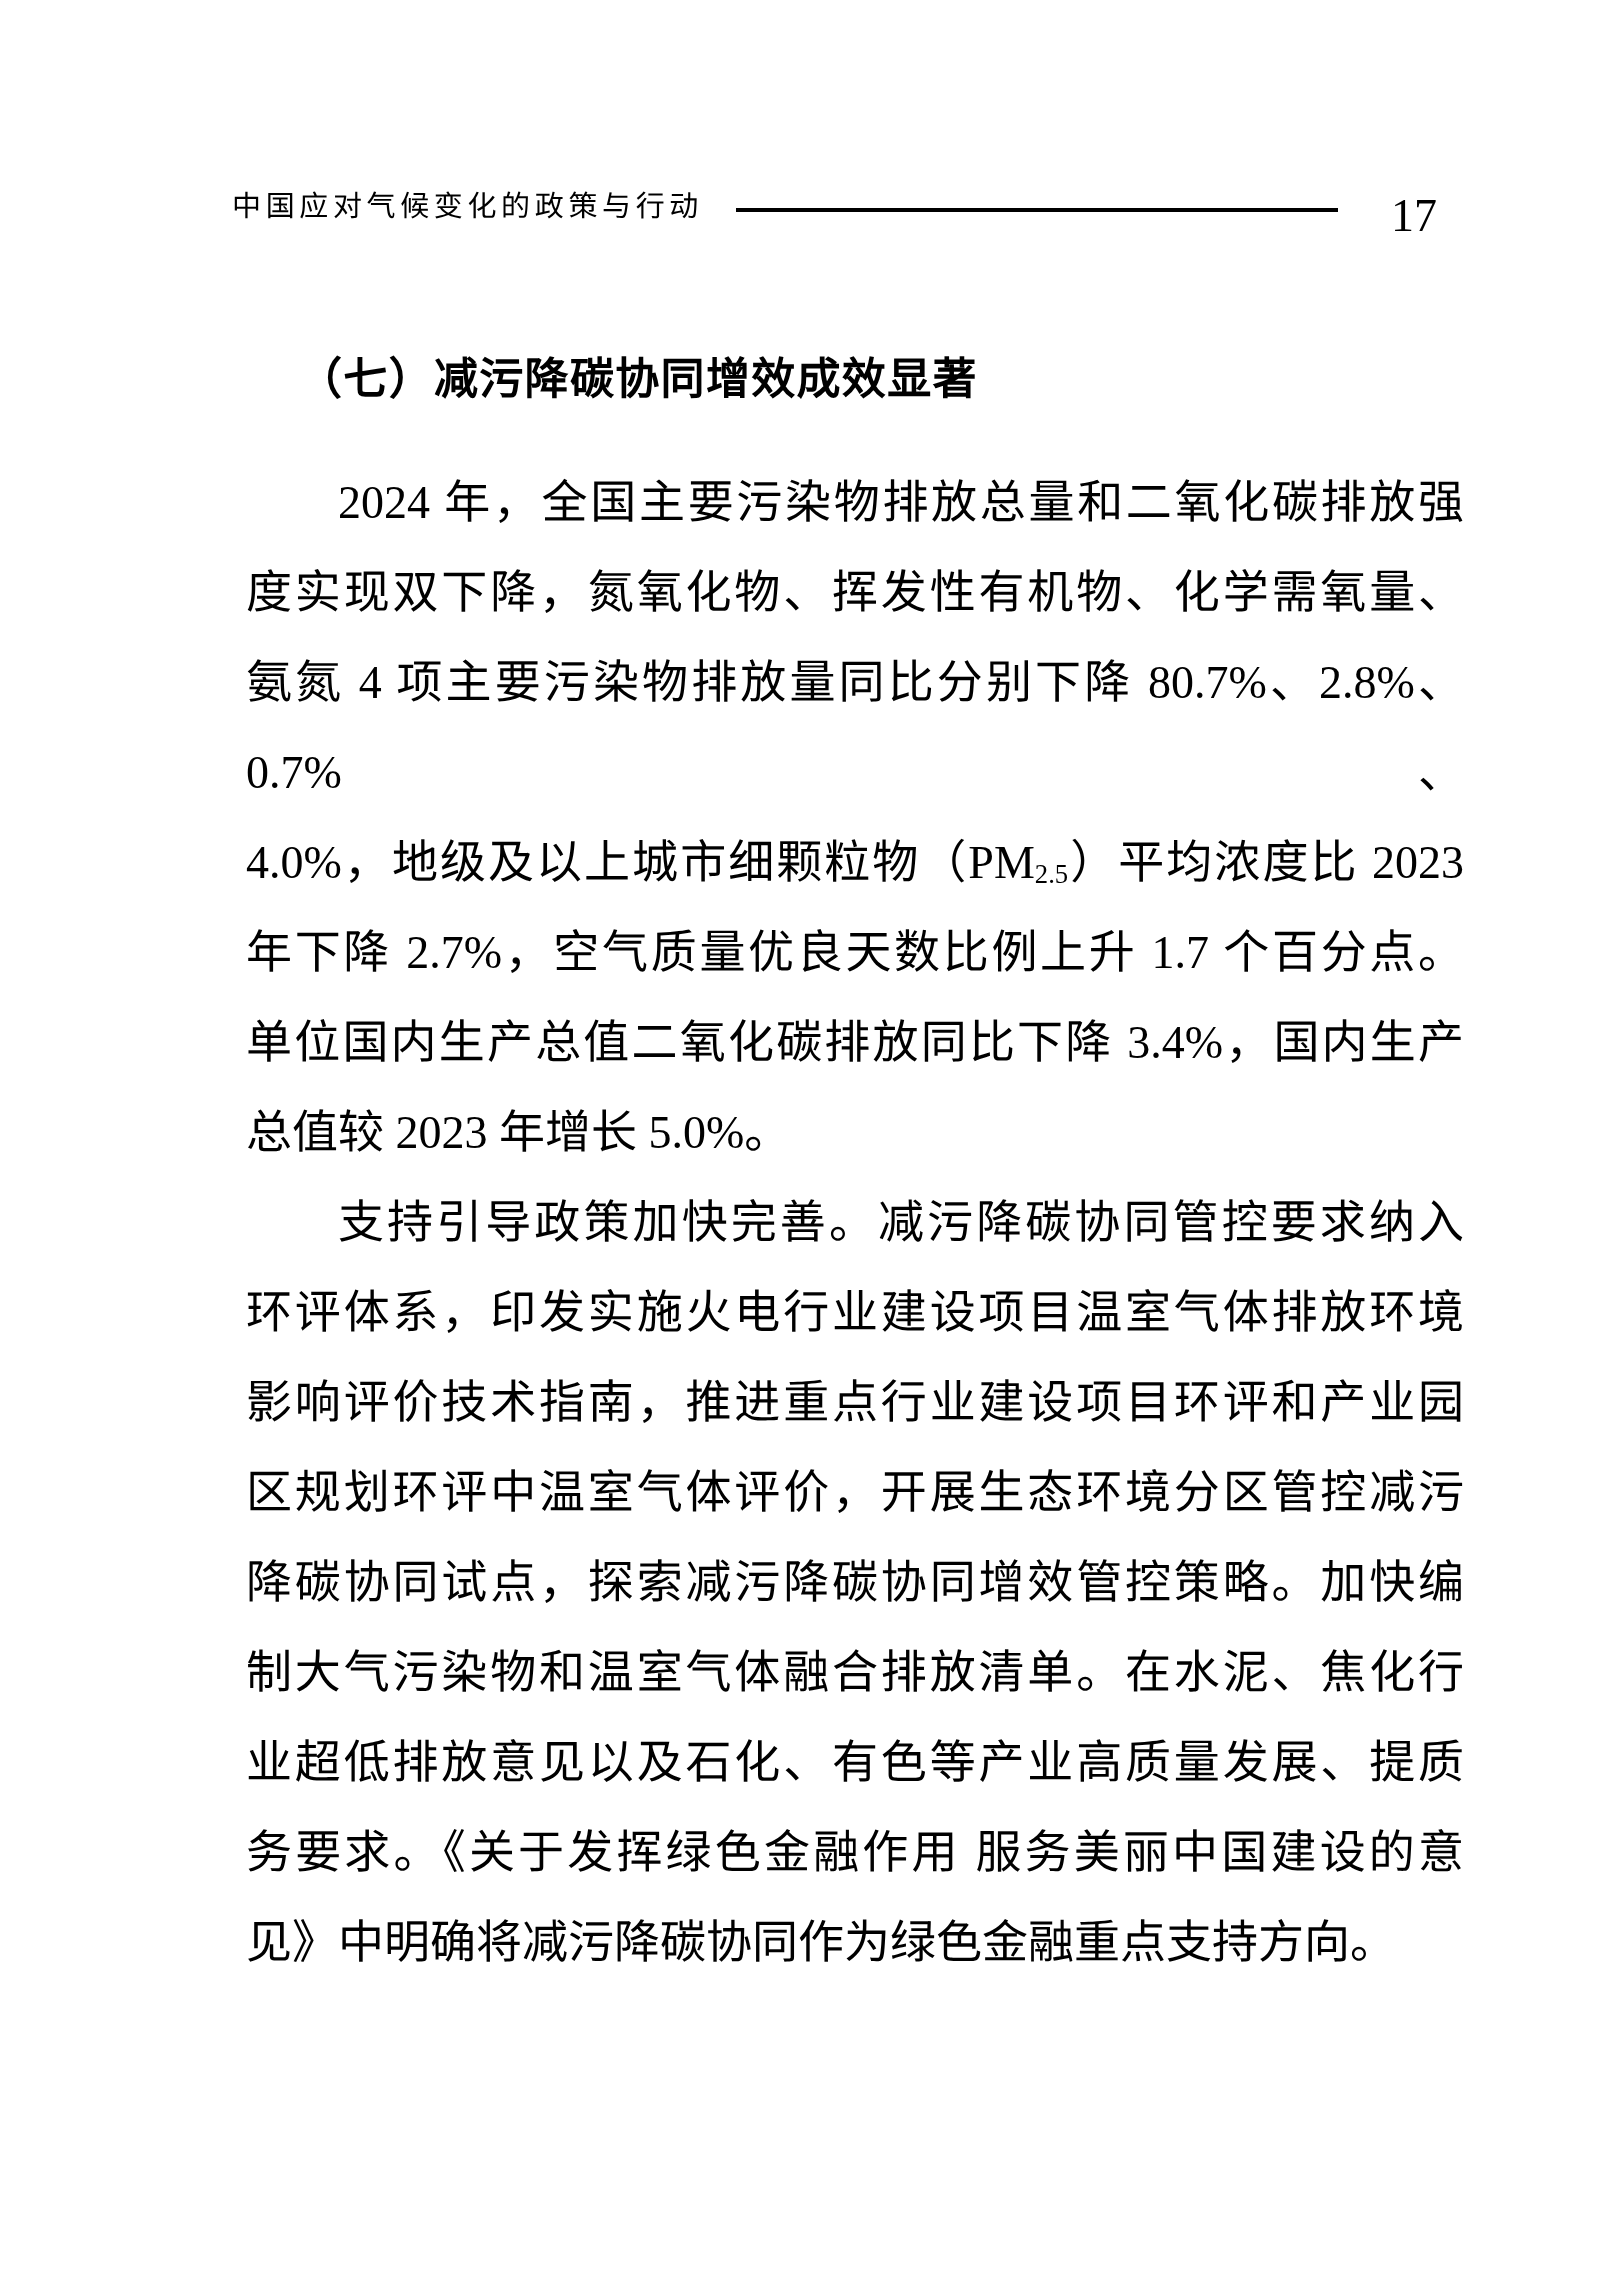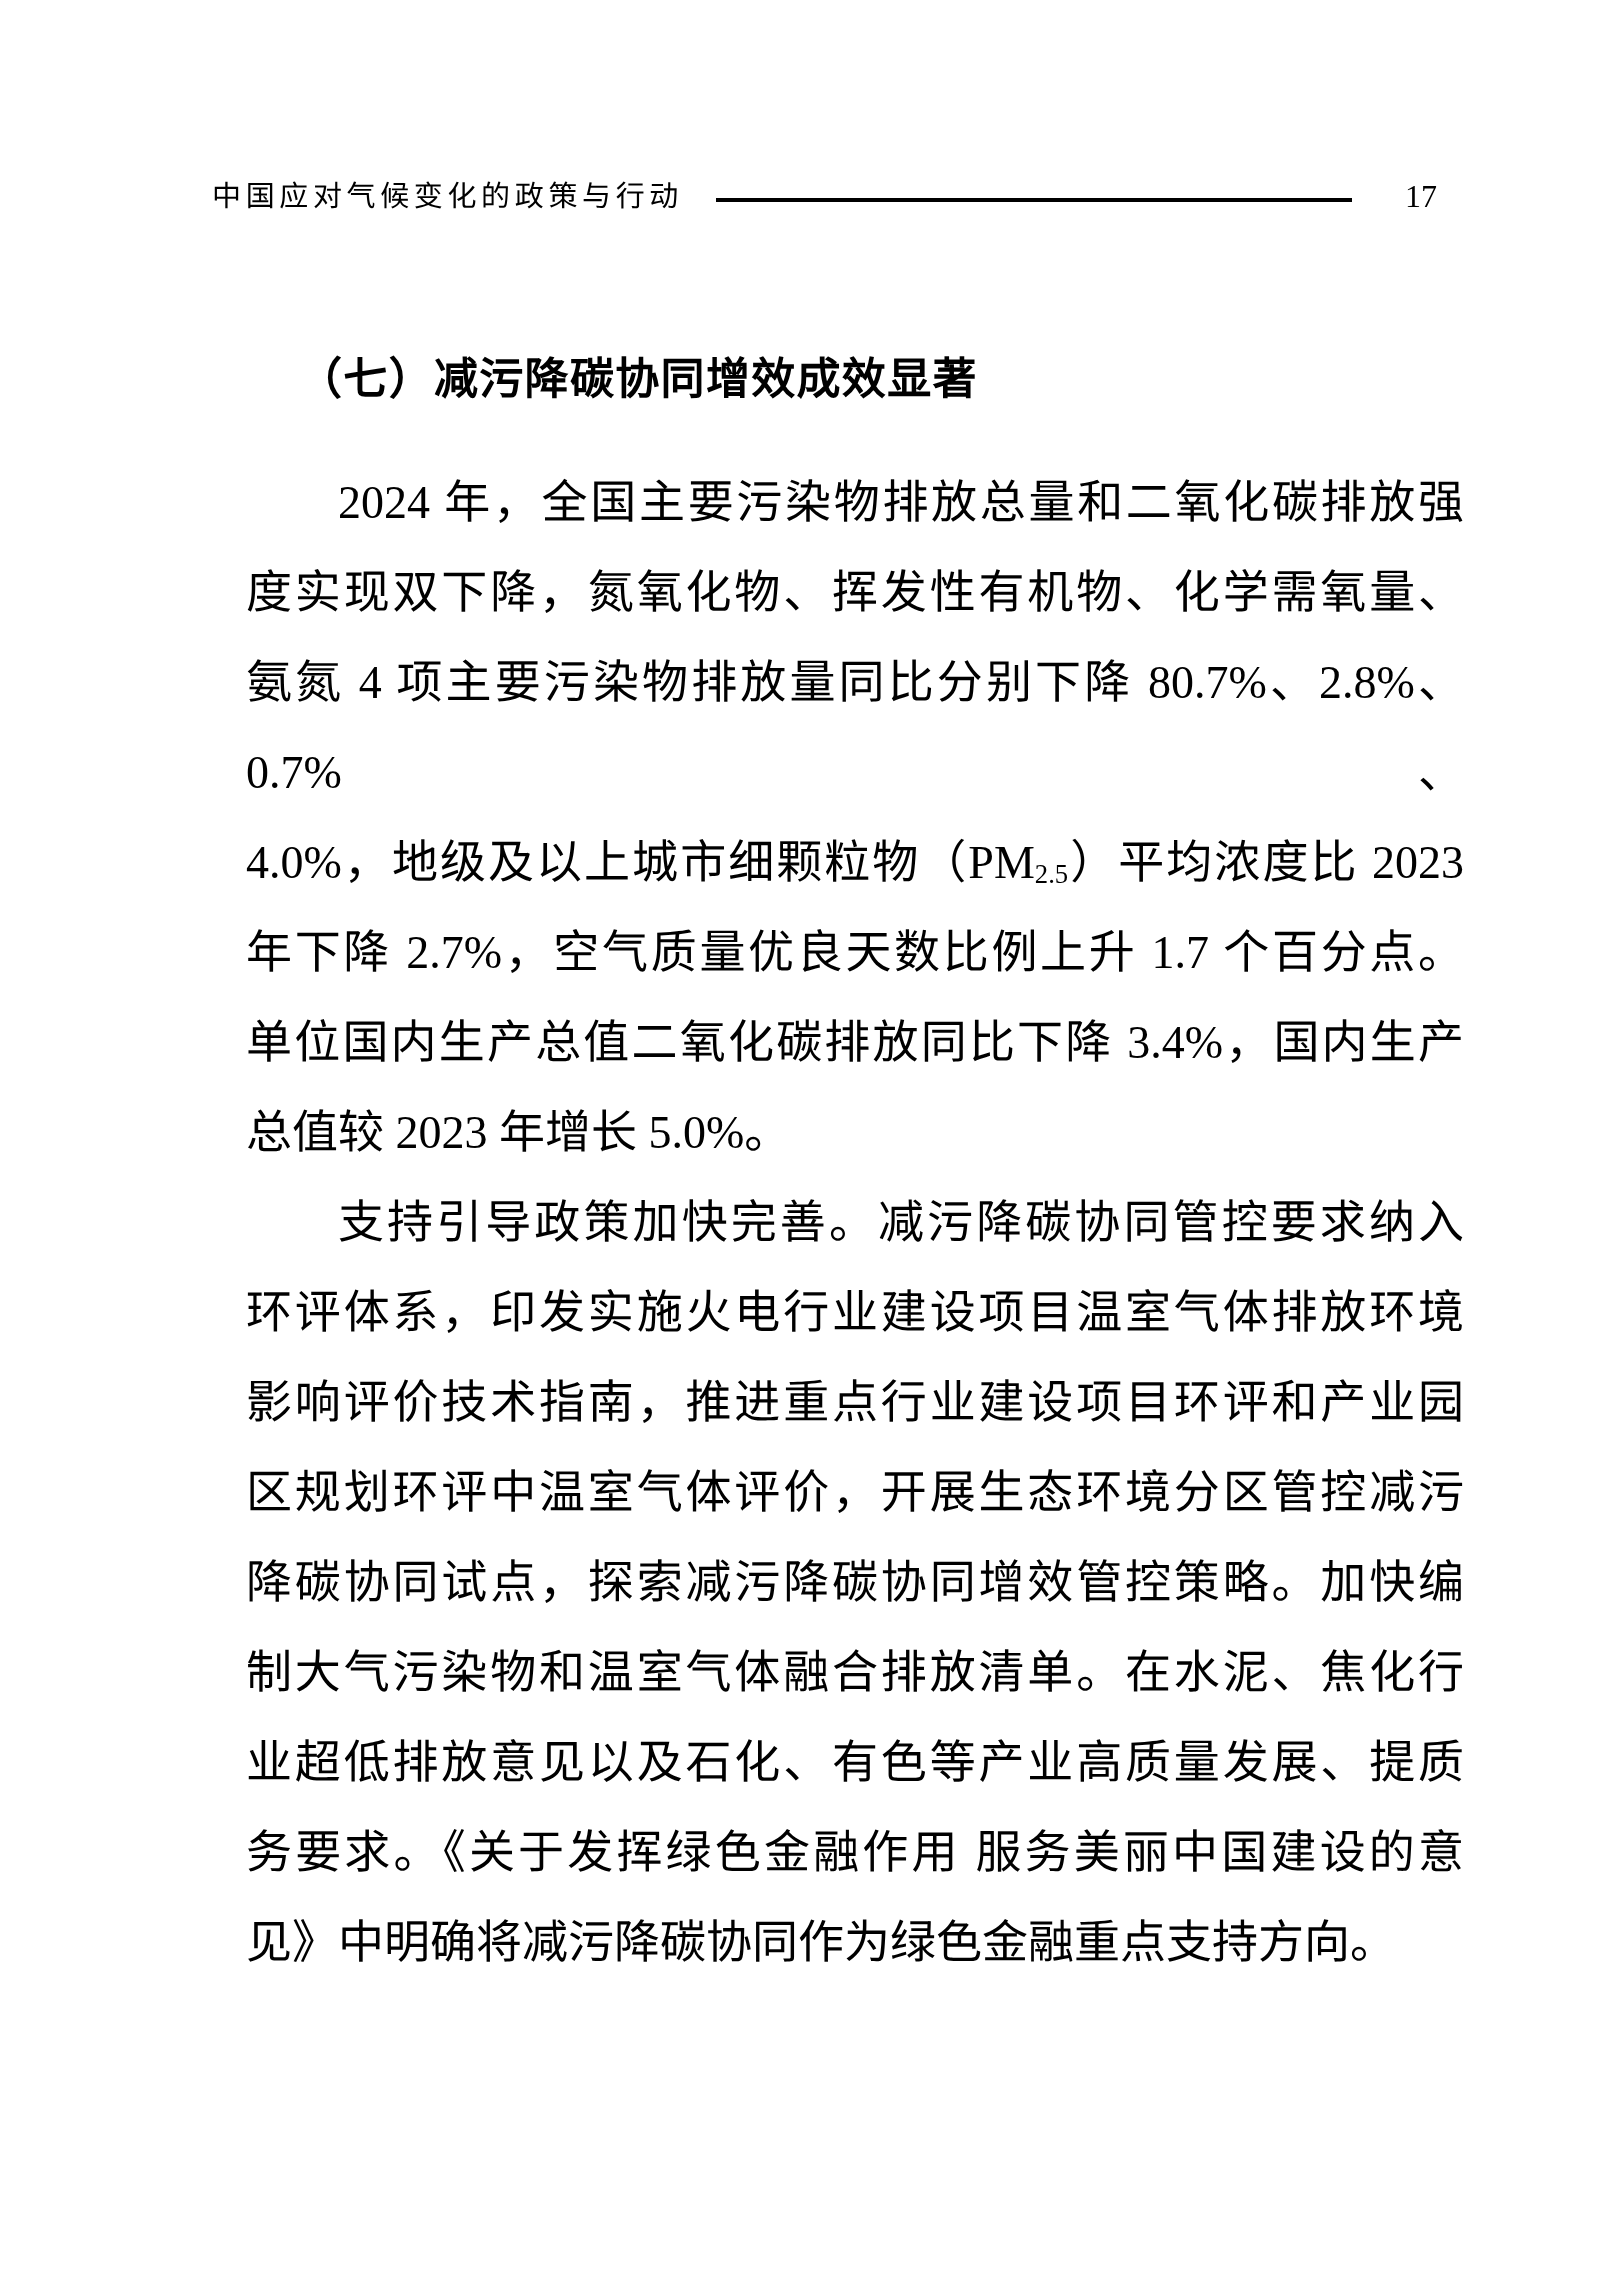--- a/index.html
+++ b/index.html
@@ -26,33 +26,35 @@
     display: flex;
     align-items: center;
   }
   .header-title {
     font-family: "Liberation Sans", "DejaVu Sans", sans-serif;
     font-size: 29px;
     line-height: 34px;
     letter-spacing: 0.16em;
     white-space: nowrap;
     font-weight: 400;
+    margin-left: 20px;
   }
   .header-rule {
     flex: 1;
     height: 4.2px;
     background: #000000;
     margin-left: 33px;
     margin-right: 53px;
     margin-top: 7.4px;
   }
   .page-number {
-    font-size: 32px;
+    font-size: 46px;
     line-height: 34px;
     white-space: nowrap;
+    margin-top: 20px;
   }
 
   
   .section-heading {
     position: absolute;
     top: 350px;
     left: 210px;
     width: 1218px;
     margin: 0;
     font-size: 44px;

